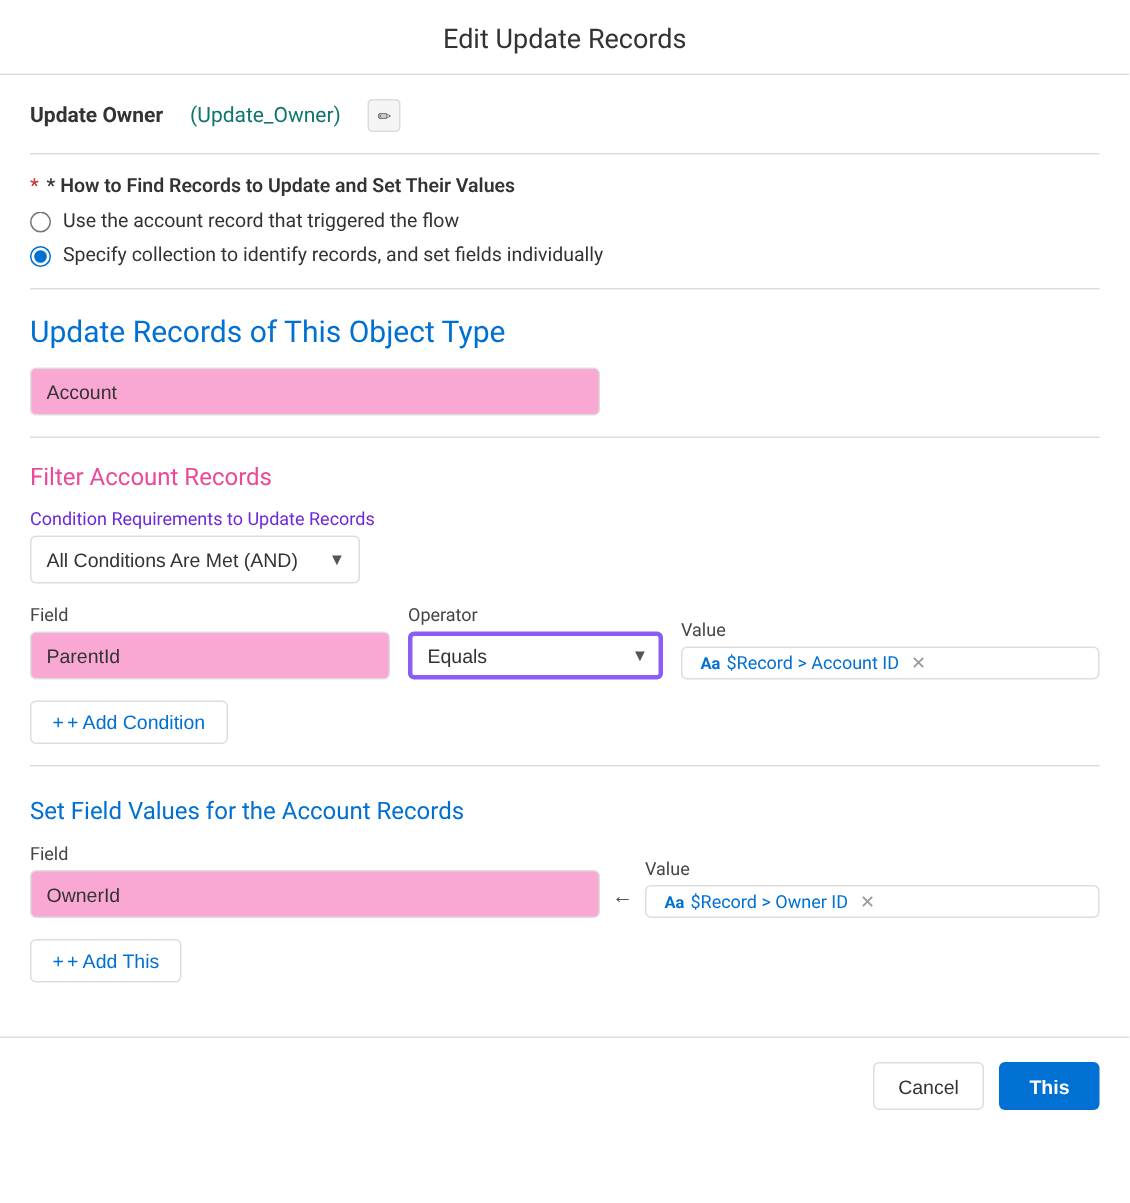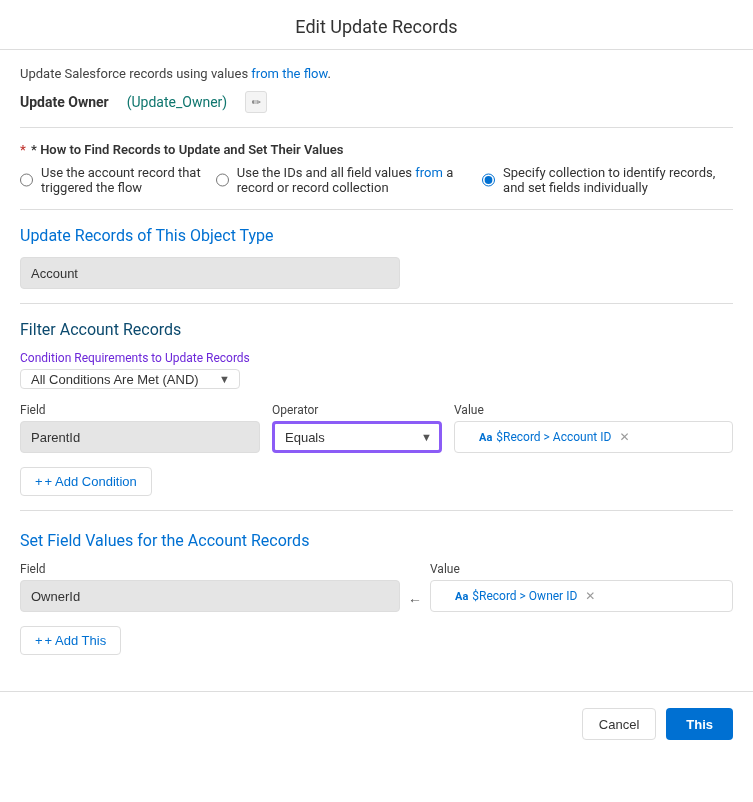--- a/index.html
+++ b/index.html
@@ -59,82 +59,82 @@
       margin: 14px 0;
     }
     .section-label {
       font-size: 13px;
       font-weight: 600;
       color: #333;
       margin-bottom: 8px;
     }
     .radio-group {
       display: flex;
-      flex-direction: row;
+      flex-direction: column;
       gap: 8px;
       margin-bottom: 6px;
     }
     .radio-item {
       display: flex;
       align-items: center;
       gap: 8px;
       font-size: 13px;
       color: #333;
     }
     .radio-item input[type="radio"] {
       width: 14px;
       height: 14px;
       accent-color: #0070d2;
       cursor: pointer;
     }
     .section-heading {
-      font-size: 16px;
+      font-size: 20px;
       font-weight: 400;
       color: #0070d2;
       margin: 16px 0 12px;
     }
     .field-label {
       font-size: 12px;
       color: #444;
       margin-bottom: 4px;
     }
     .text-input {
       width: 100%;
       max-width: 380px;
       height: 32px;
       border: 1px solid #ddd;
       border-radius: 4px;
       padding: 0 10px;
       font-size: 13px;
       color: #333;
-      background: #e5e5e5;
+      background: #f9a8d4;
       outline: none;
     }
     .filter-section {
       margin-top: 16px;
     }
     .filter-heading {
       font-size: 16px;
       font-weight: 400;
-      color: #0c4a6e;
+      color: #ec4899;
       margin-bottom: 12px;
     }
     .condition-req-label {
       font-size: 12px;
       color: #6d28d9;
       margin-bottom: 4px;
     }
     .select-wrapper {
       position: relative;
       display: inline-block;
       width: 220px;
     }
     .select-wrapper select {
       width: 100%;
-      height: 20px;
+      height: 32px;
       border: 1px solid #ddd;
       border-radius: 4px;
       padding: 0 30px 0 10px;
       font-size: 13px;
       color: #333;
       background: #fff;
       appearance: none;
       -webkit-appearance: none;
       cursor: pointer;
       outline: none;
@@ -187,24 +187,24 @@
     .operator-select-wrapper .select-arrow {
       right: 10px;
       top: 50%;
       transform: translateY(-50%);
       position: absolute;
       pointer-events: none;
     }
     .value-field {
       display: flex;
       align-items: center;
-      height: 32px;
-      border: 1px solid #ddd;
-      border-radius: 4px;
-      padding: 0 24px;
+      height: 22px;
+      border: 1px solid #ddd;
+      border-radius: 4px;
+      padding: 0 12px;
       background: #fff;
       gap: 4px;
       min-width: 180px;
     }
     .value-type-icon {
       font-size: 11px;
       color: #0070d2;
       font-weight: 700;
       white-space: nowrap;
     }
@@ -295,44 +295,37 @@
     }
   </style>
 </head>
 <body>
 
 <div class="page-header">
   <span>Edit Update Records</span>
 </div>
 
 <div class="content">
-  <div class="description">
-    <span>Update Salesforce records using values </span><a href="#">from the flow</a><span>.</span>
-  </div>
 
   <div class="update-title">
     <span class="update-owner-label">Update Owner</span>
     <span class="update-owner-sub">(Update_Owner)</span>
     <button class="edit-icon-btn">✏</button>
   </div>
 
   <hr class="section-divider">
 
   <div>
     <div class="section-label">
       <span style="color:#c23934;">*</span> <span style="margin-left:2px;">* How to Find Records to Update and Set Their Values</span>
     </div>
     <div class="radio-group">
       <label class="radio-item">
         <input type="radio" name="how_to_find" style="">
         <span>Use the account record that triggered the flow</span>
-      </label>
-      <label class="radio-item">
-        <input type="radio" name="how_to_find" style="">
-        <span>Use the IDs and all field values <a href="#" style="color:#0070d2;text-decoration:none;">from</a> a record or record collection</span>
       </label>
       <label class="radio-item">
         <input type="radio" name="how_to_find" checked="" style="">
         <span>Specify collection to identify records, and set fields individually</span>
       </label>
     </div>
   </div>
 
   <hr class="section-divider">
 

